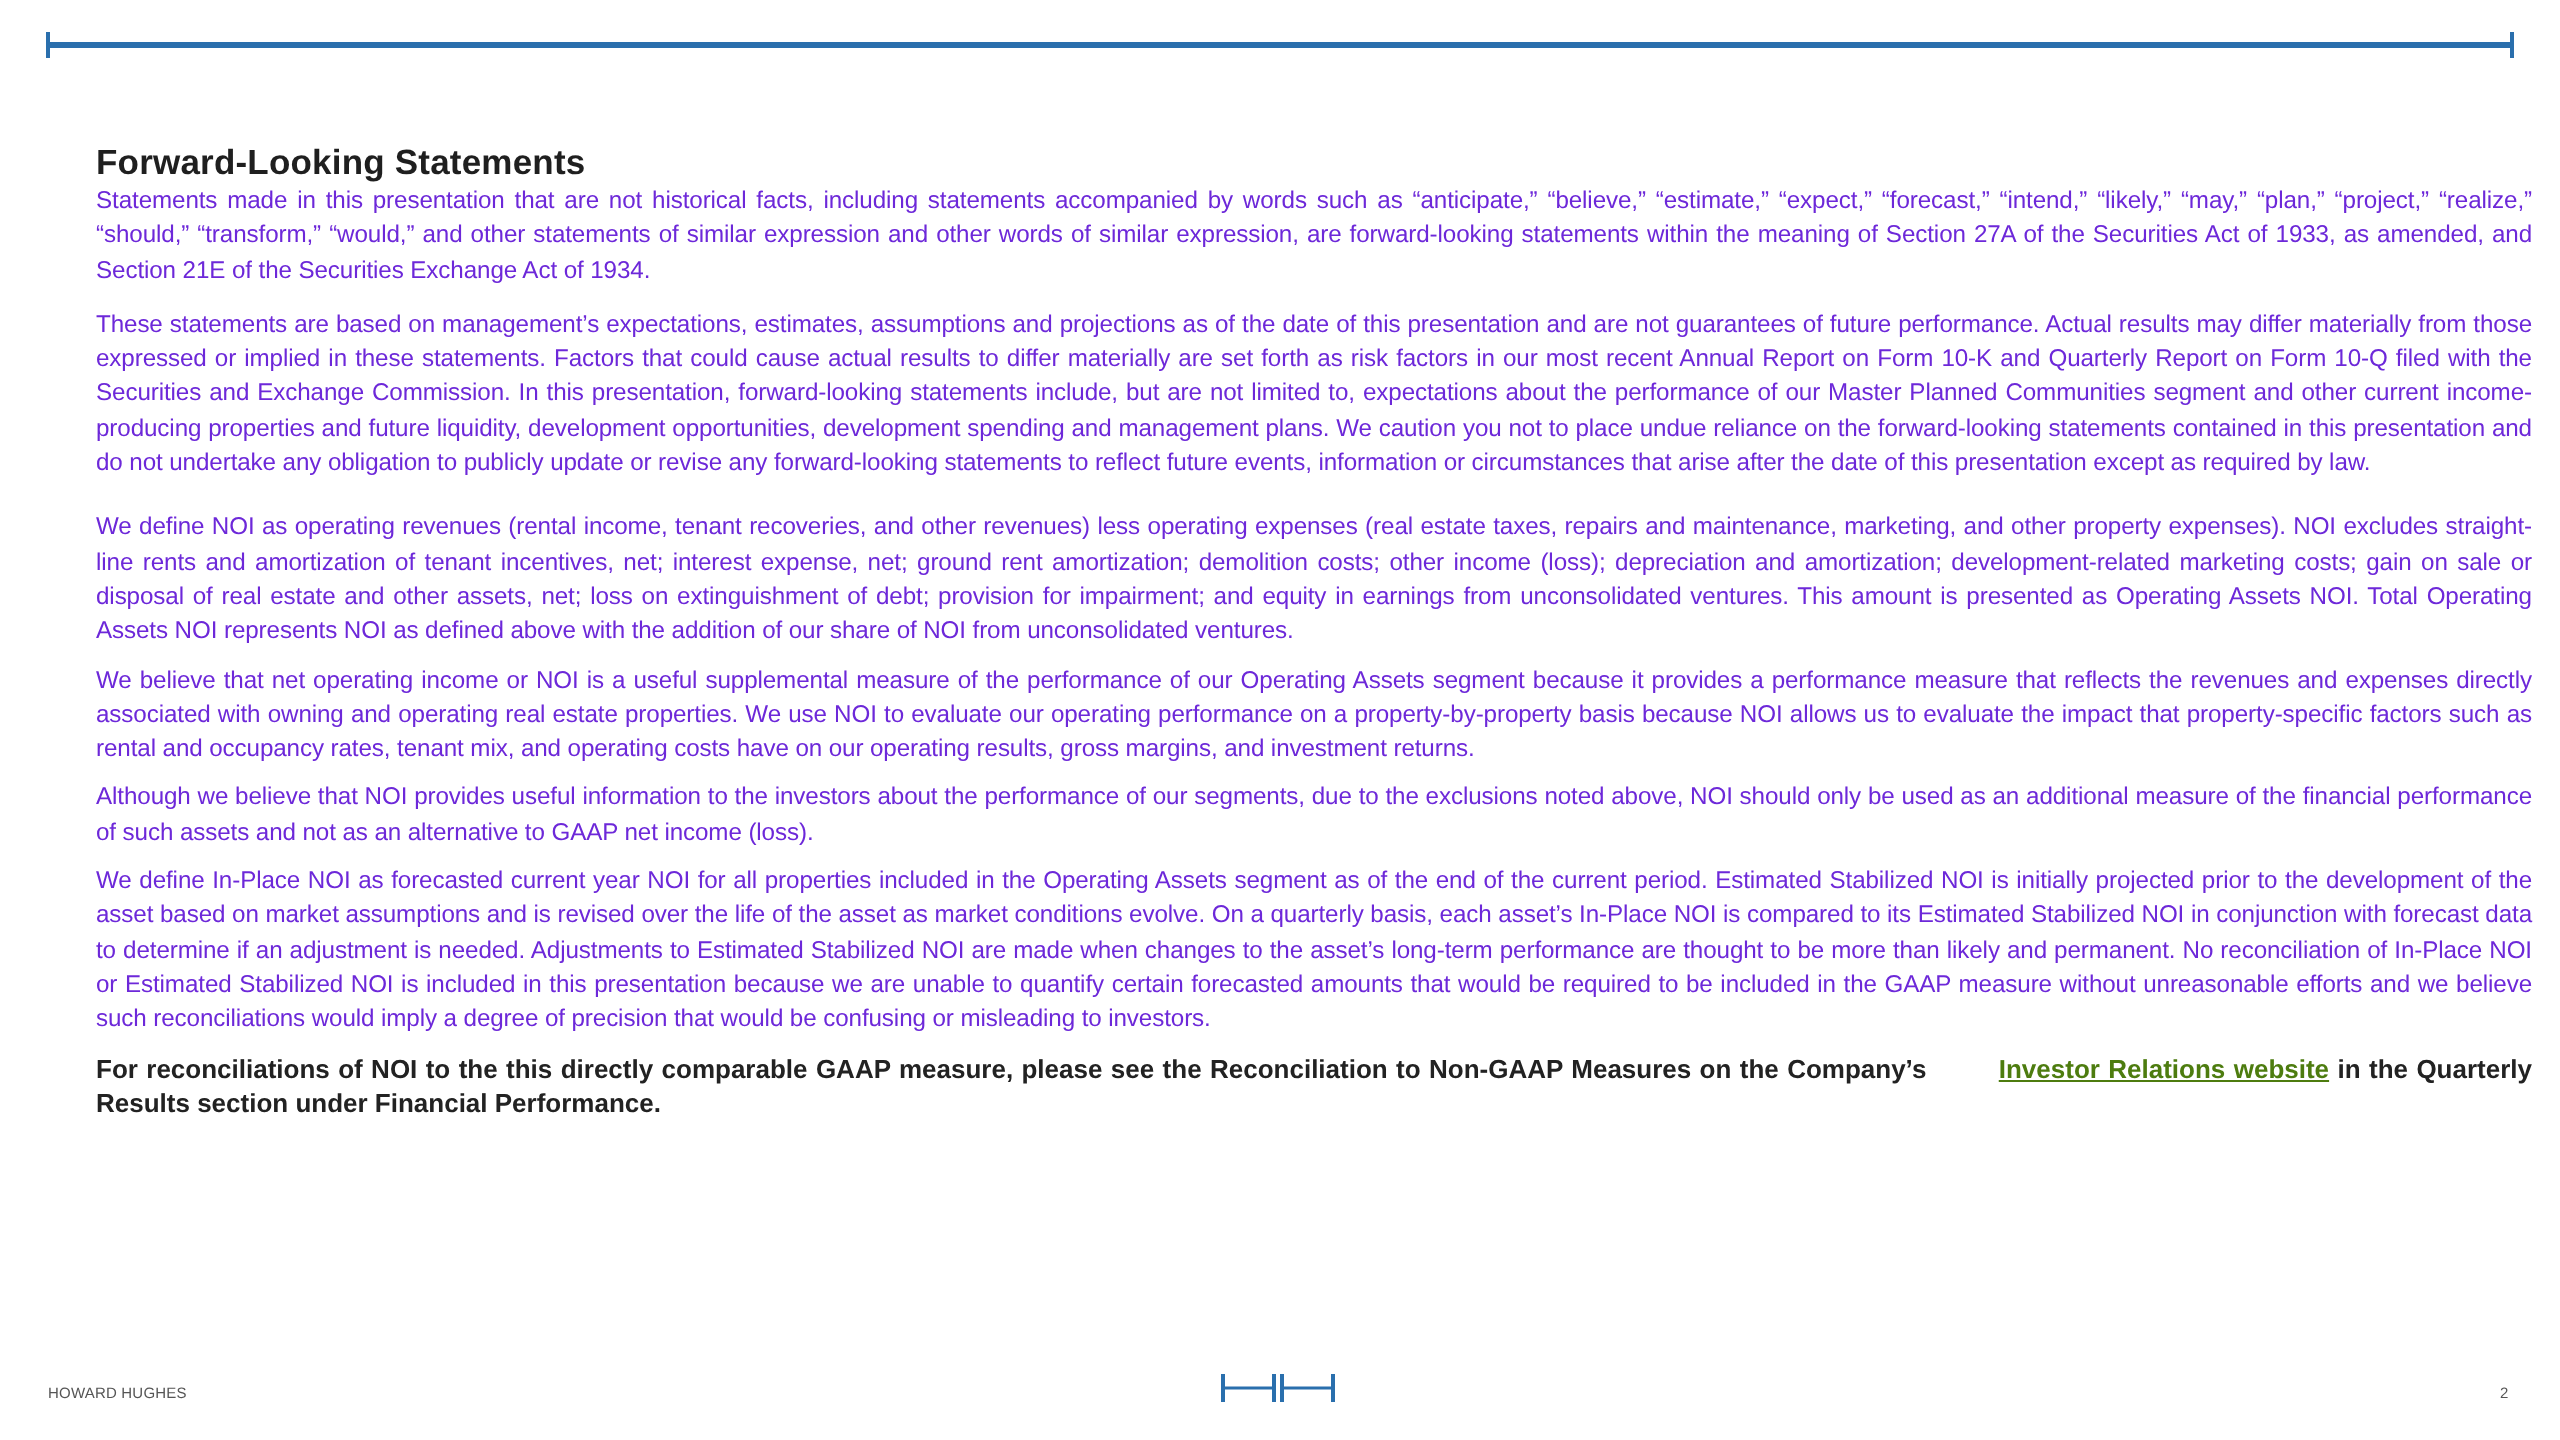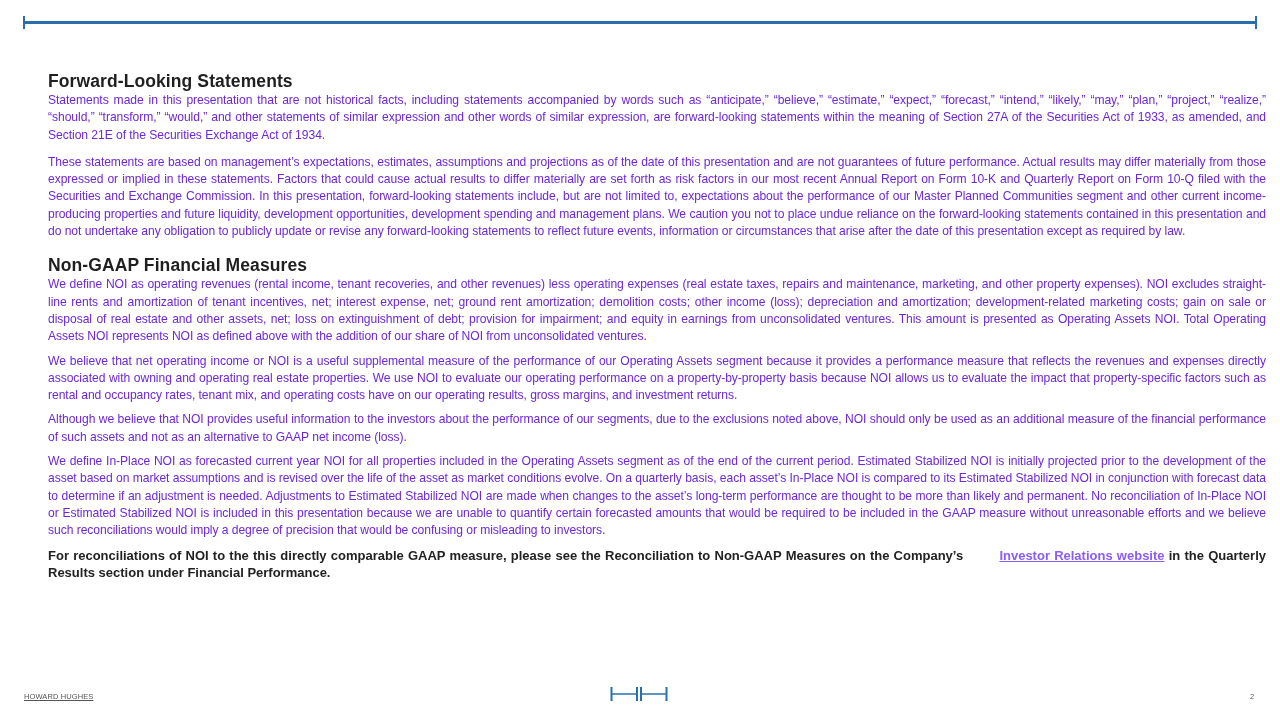--- a/index.html
+++ b/index.html
@@ -63,34 +63,33 @@
     .gap-section { height: 15px; }
 
     p.bold-note {
       font-size: 13px;
       line-height: 17.5px;
       font-weight: bold;
       color: #222222;
       text-align: justify;
     }
     a.ir-link {
-      color: #8b5cf6;
+      color: #4d7c0f;
       text-decoration: underline;
       padding-left: 32px;
     }
 
     
     .footer-company {
       position: absolute;
       left: 24px;
       top: 692px;
       font-size: 7.5px;
       color: #555555;
       letter-spacing: 0.1px;
-      text-decoration: underline;
     }
     .footer-logo {
       position: absolute;
       left: 610px;
       top: 684px;
       width: 60px;
       height: 20px;
     }
     .footer-page {
       position: absolute;
@@ -113,21 +112,20 @@
   <section>
     <h2 class="section-heading">Forward-Looking Statements</h2>
     <p class="body-text">Statements made in this presentation that are not historical facts, including statements accompanied by words such as “anticipate,” “believe,” “estimate,” “expect,” “forecast,” “intend,” “likely,” “may,” “plan,” “project,” “realize,” “should,” “transform,” “would,” and other statements of similar expression and other words of similar expression, are forward-looking statements within the meaning of Section 27A of the Securities Act of 1933, as amended, and Section 21E of the Securities Exchange Act of 1934.</p>
     <div class="gap-para"></div>
     <p class="body-text">These statements are based on management’s expectations, estimates, assumptions and projections as of the date of this presentation and are not guarantees of future performance. Actual results may differ materially from those expressed or implied in these statements. Factors that could cause actual results to differ materially are set forth as risk factors in our most recent Annual Report on Form 10-K and Quarterly Report on Form 10-Q filed with the Securities and Exchange Commission. In this presentation, forward-looking statements include, but are not limited to, expectations about the performance of our Master Planned Communities segment and other current income-producing properties and future liquidity, development opportunities, development spending and management plans. We caution you not to place undue reliance on the forward-looking statements contained in this presentation and do not undertake any obligation to publicly update or revise any forward-looking statements to reflect future events, information or circumstances that arise after the date of this presentation except as required by law.</p>
   </section>
 
   <div class="gap-section"></div>
 
   <section>
-    <h2 class="section-heading">Non-GAAP Financial Measures</h2>
     <p class="body-text">We define NOI as operating revenues (rental income, tenant recoveries, and other revenues) less operating expenses (real estate taxes, repairs and maintenance, marketing, and other property expenses). NOI excludes straight-line rents and amortization of tenant incentives, net; interest expense, net; ground rent amortization; demolition costs; other income (loss); depreciation and amortization; development-related marketing costs; gain on sale or disposal of real estate and other assets, net; loss on extinguishment of debt; provision for impairment; and equity in earnings from unconsolidated ventures. This amount is presented as Operating Assets NOI. Total Operating Assets NOI represents NOI as defined above with the addition of our share of NOI from unconsolidated ventures.</p>
     <div class="gap-small"></div>
     <p class="body-text">We believe that net operating income or NOI is a useful supplemental measure of the performance of our Operating Assets segment because it provides a performance measure that reflects the revenues and expenses directly associated with owning and operating real estate properties. We use NOI to evaluate our operating performance on a property-by-property basis because NOI allows us to evaluate the impact that property-specific factors such as rental and occupancy rates, tenant mix, and operating costs have on our operating results, gross margins, and investment returns.</p>
     <div class="gap-small"></div>
     <p class="body-text">Although we believe that NOI provides useful information to the investors about the performance of our segments, due to the exclusions noted above, NOI should only be used as an additional measure of the financial performance of such assets and not as an alternative to GAAP net income (loss).</p>
     <div class="gap-small"></div>
     <p class="body-text">We define In-Place NOI as forecasted current year NOI for all properties included in the Operating Assets segment as of the end of the current period. Estimated Stabilized NOI is initially projected prior to the development of the asset based on market assumptions and is revised over the life of the asset as market conditions evolve. On a quarterly basis, each asset’s In-Place NOI is compared to its Estimated Stabilized NOI in conjunction with forecast data to determine if an adjustment is needed. Adjustments to Estimated Stabilized NOI are made when changes to the asset’s long-term performance are thought to be more than likely and permanent. No reconciliation of In-Place NOI or Estimated Stabilized NOI is included in this presentation because we are unable to quantify certain forecasted amounts that would be required to be included in the GAAP measure without unreasonable efforts and we believe such reconciliations would imply a degree of precision that would be confusing or misleading to investors.</p>
     <div class="gap-small"></div>
     <p class="bold-note"><span>For reconciliations of NOI to the this directly comparable GAAP measure, please see the Reconciliation to Non-GAAP Measures on the Company’s </span><a class="ir-link" href="#">Investor Relations website</a><span> in the Quarterly Results section under Financial Performance.</span></p>
   </section>

